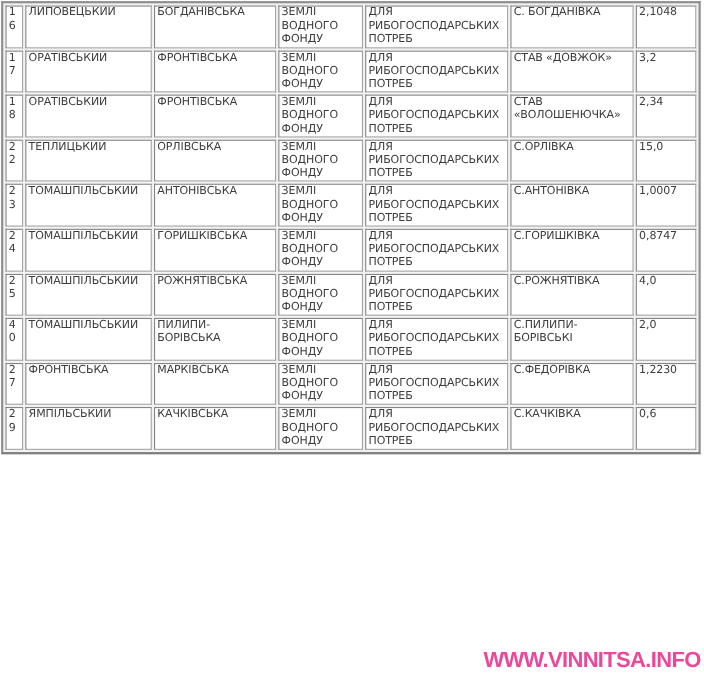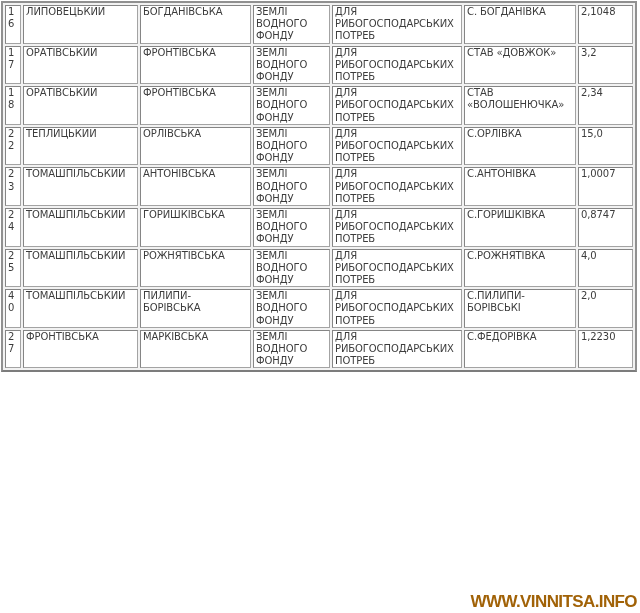--- a/index.html
+++ b/index.html
@@ -33,23 +33,23 @@
     color:#3c3c3c;
     overflow:hidden;
     word-wrap:break-word;
   }
   .watermark{
     position:absolute;
     right:3px;
     bottom:1px;
     font-family:"Liberation Sans","DejaVu Sans",sans-serif;
     font-weight:bold;
-    font-size:17px;
+    font-size:20px;
     letter-spacing:-0.6px;
-    color:#a16207;
+    color:#ec4899;
     text-shadow:
       -1px -1px 0 #fff, 1px -1px 0 #fff,
       -1px  1px 0 #fff, 1px  1px 0 #fff,
       -2px  0   0 #fff, 2px  0   0 #fff,
        0   -2px 0 #fff, 0    2px 0 #fff;
     white-space:nowrap;
   }
 </style>
 </head>
 <body>
@@ -153,16 +153,25 @@
     <td>27</td>
     <td>ФРОНТІВСЬКА</td>
     <td>МАРКІВСЬКА</td>
     <td>ЗЕМЛІ ВОДНОГО ФОНДУ</td>
     <td>ДЛЯ РИБОГОСПОДАРСЬКИХ ПОТРЕБ</td>
     <td>С.ФЕДОРІВКА</td>
     <td>1,2230</td>
   </tr>
 
 
+  <tr>
+    <td>29</td>
+    <td>ЯМПІЛЬСЬКИЙ</td>
+    <td>КАЧКІВСЬКА</td>
+    <td>ЗЕМЛІ ВОДНОГО ФОНДУ</td>
+    <td>ДЛЯ РИБОГОСПОДАРСЬКИХ ПОТРЕБ</td>
+    <td>С.КАЧКІВКА</td>
+    <td>0,6</td>
+  </tr>
 </tbody>
 </table>
 
 <div class="watermark">WWW.VINNITSA.INFO</div>
 
 </body></html>

